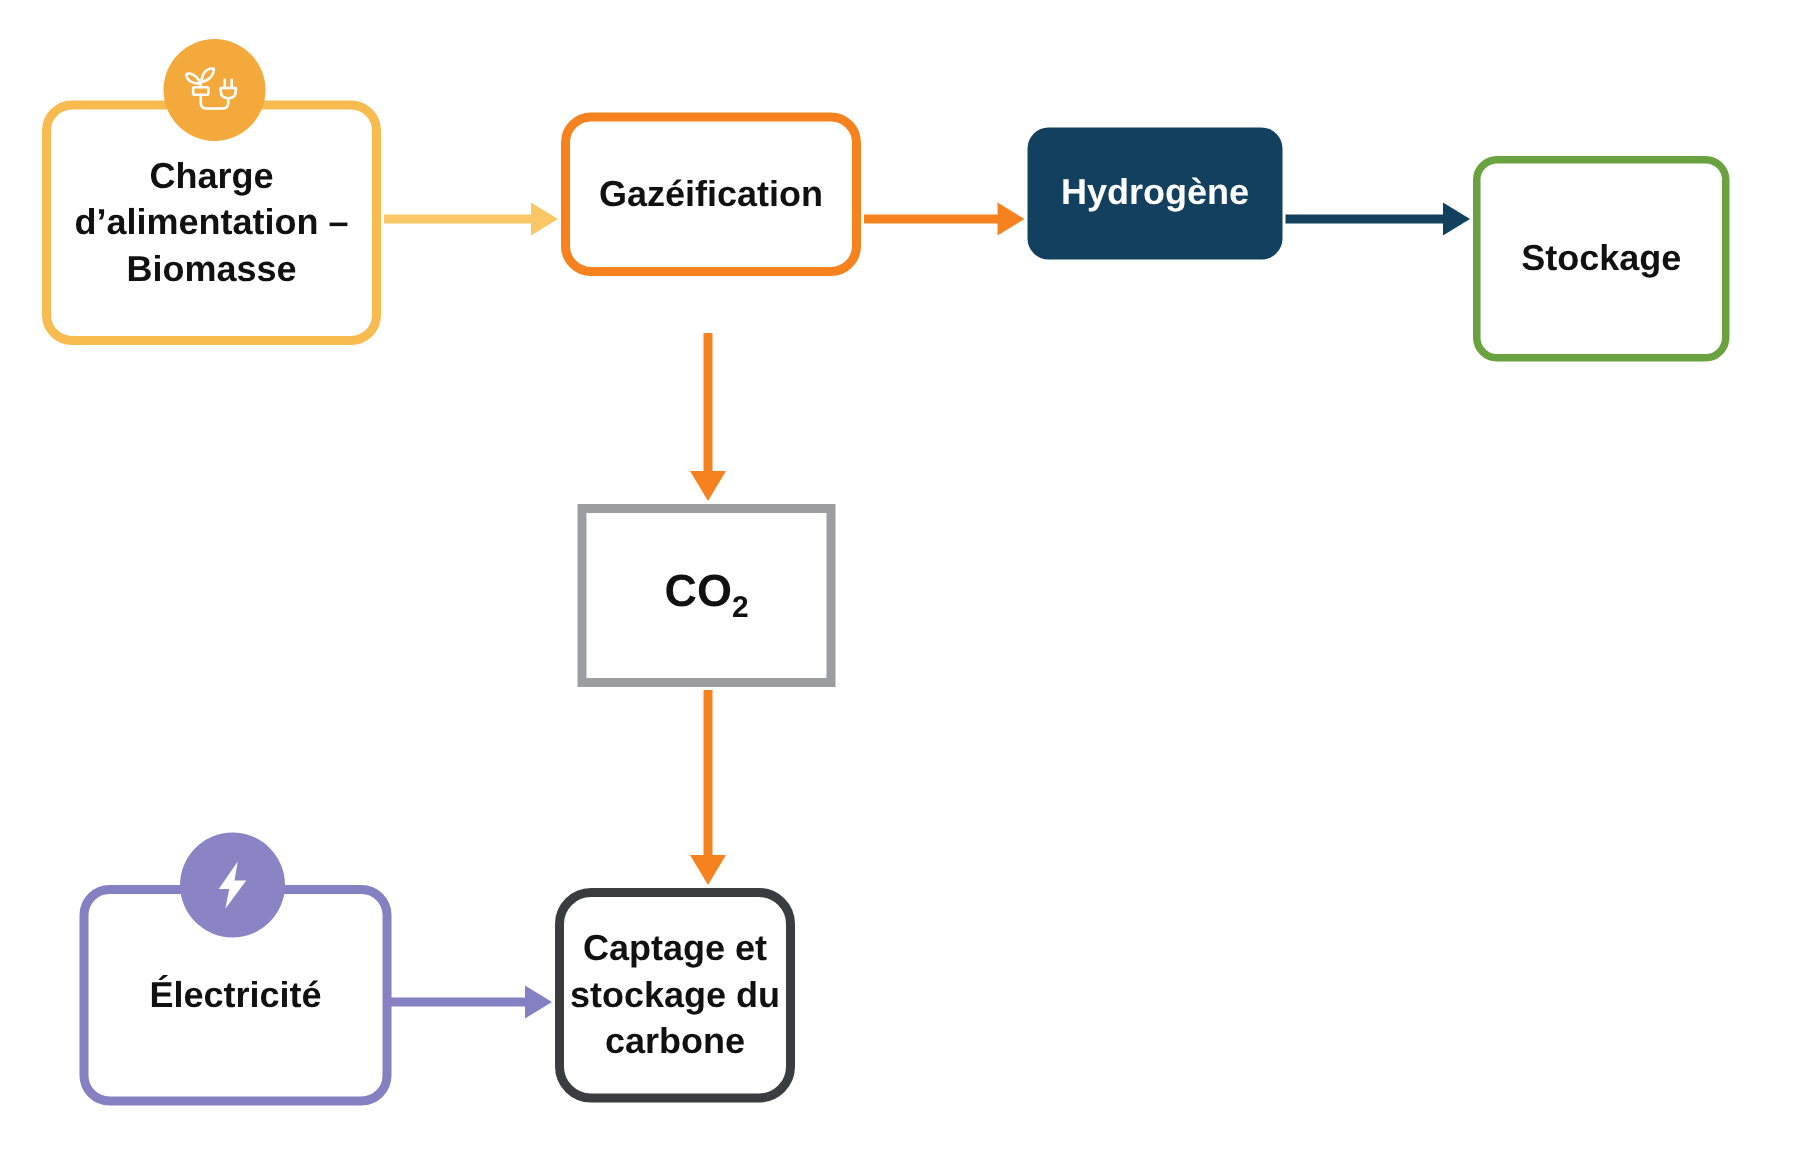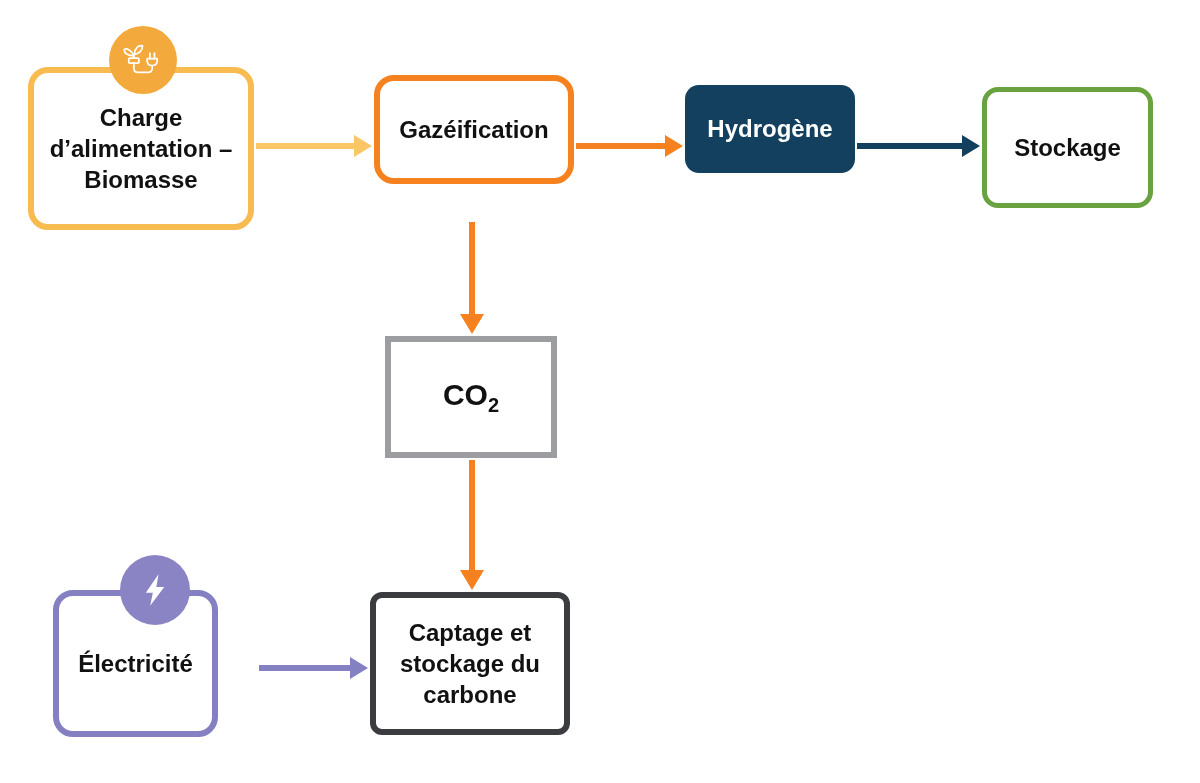--- a/index.html
+++ b/index.html
@@ -36,37 +36,37 @@
     left: 374px; top: 75px; width: 200px; height: 109px;
     border: 6px solid var(--orange); border-radius: 20px;
     font-size: 24px;
   }
   .node-hydrogen {
     left: 685px; top: 85px; width: 170px; height: 88px;
     background: var(--navy); color: #fff; border-radius: 14px;
     font-size: 24px;
   }
   .node-storage {
-    left: 982px; top: 87px; width: 171px; height: 121px;
+    left: 982px; top: 104px; width: 171px; height: 137px;
     border: 5px solid var(--green); border-radius: 16px;
     font-size: 24px;
   }
   .node-co2 {
     left: 385px; top: 336px; width: 172px; height: 122px;
     border: 6px solid var(--gray); border-radius: 0;
     font-size: 30px;
   }
   .node-co2 sub { font-size: 20px; vertical-align: -7px; }
   .node-ccs {
-    left: 370px; top: 592px; width: 200px; height: 143px;
-    border: 6px solid var(--charcoal); border-radius: 12px;
+    left: 370px; top: 592px; width: 160px; height: 143px;
+    border: 6px solid var(--charcoal); border-radius: 24px;
     font-size: 24px; line-height: 31px;
   }
   .node-electricity {
-    left: 53px; top: 590px; width: 165px; height: 147px;
+    left: 53px; top: 590px; width: 208px; height: 147px;
     border: 6px solid var(--purple); border-radius: 20px;
     font-size: 24px;
   }
 
   .badge {
     position: absolute;
     border-radius: 50%;
     display: flex;
     align-items: center;
     justify-content: center;

